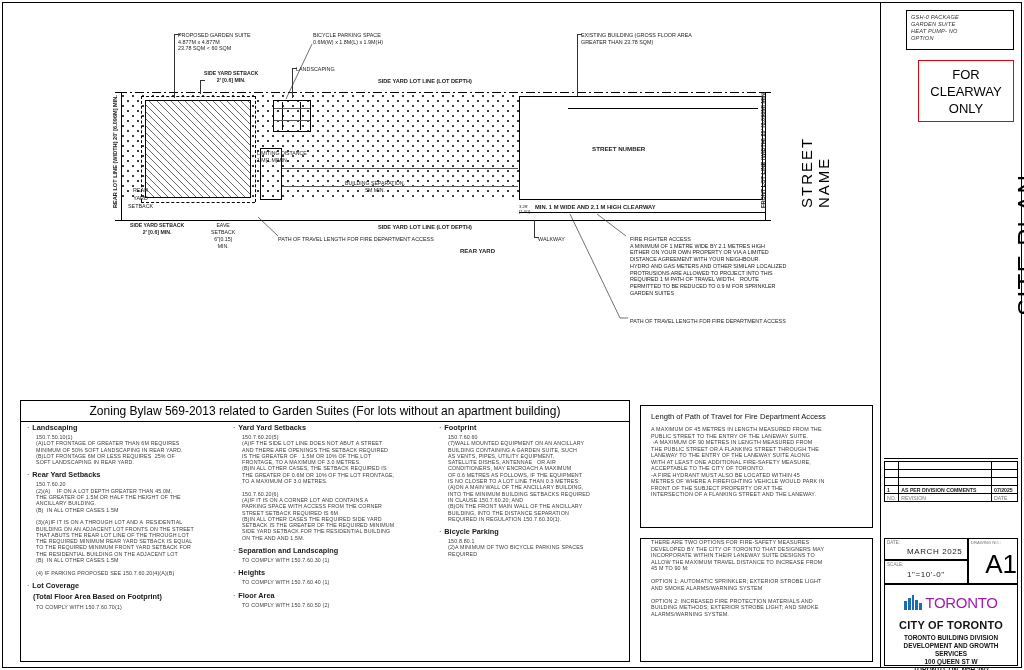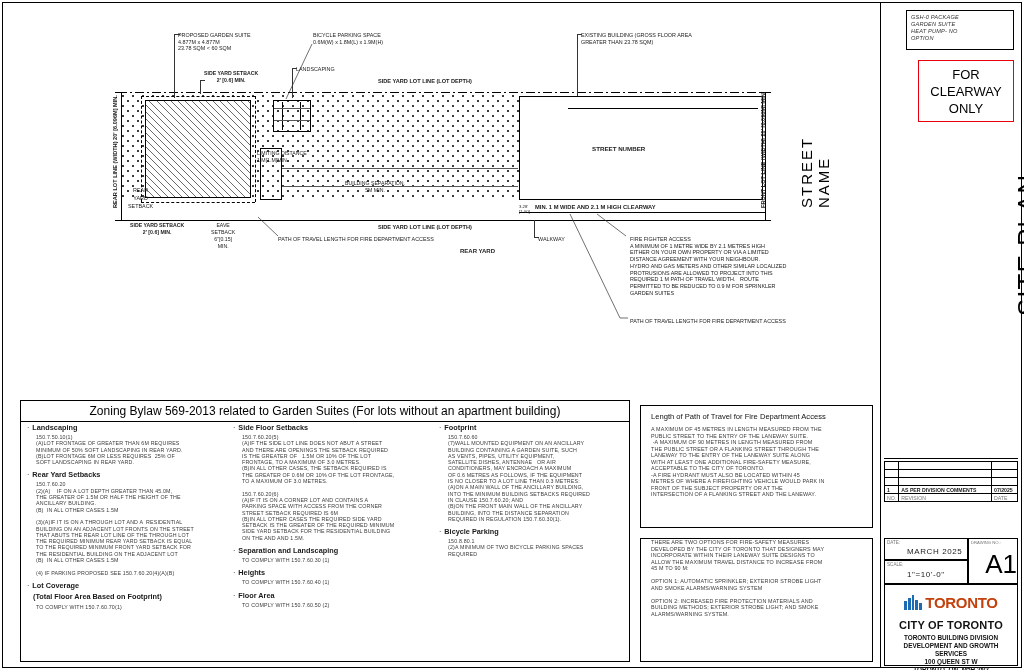--- a/index.html
+++ b/index.html
@@ -94,21 +94,21 @@
   .ref-box div { font-size:13px; line-height:17px; color:#000; }
   .siteplan-txt {
     position:absolute; font-size:26px; letter-spacing:1px; color:#000;
     transform: rotate(-90deg); transform-origin: 0 0; white-space:nowrap;
   }
   .rev-table { position:absolute; width:100%; border-collapse:collapse; }
   .rev-table td { border:1px solid #000; font-size:5.2px; height:8px; padding:0 2px; color:#222;}
   .meta-lbl { font-size:4.6px; color:#222; position:absolute; left:2px; top:1px; }
   .meta-val { font-size:8px; color:#222; letter-spacing:.6px; }
   .dwgno { font-size:26px; letter-spacing:0px; color:#000; text-align:right; }
-  .logo-word { font-size:15px; font-weight:bold; letter-spacing:-0.3px; color:#c2410c; }
+  .logo-word { font-size:15px; font-weight:normal; letter-spacing:-0.3px; color:#a21caf; }
   .city-name { font-size:11px; font-weight:bold; letter-spacing:.2px; color:#111;}
   .city-sub { font-size:6.4px; font-weight:bold; line-height:8px; color:#111; }
 </style>
 </head>
 <body>
 
 <div id="sheet">
   <div class="sheet-border"></div>
   <div class="title-strip-line" style="left:880px;"></div>
 
@@ -283,21 +283,21 @@
         <span class="dot">·</span>
         <span class="z-title">Lot Coverage</span>
       </div>
       <div class="z-sub" style="margin-left:6px;">(Total Floor Area Based on Footprint)</div>
       <div class="z-body" style="margin-top:3px;">TO COMPLY WITH 150.7.60.70(1)</div>
     </div>
 
     <div class="zcol" style="left:212px; width:200px;">
       <div class="z-bullet">
         <span class="dot">·</span>
-        <span class="z-title">Side Floor Setbacks</span>
+        <span class="z-title">Yard Yard Setbacks</span>
       </div>
       <div class="z-body">150.7.60.20(5)
 (A)IF THE SIDE LOT LINE DOES NOT ABUT A STREET
 AND THERE ARE OPENINGS THE SETBACK REQUIRED
 IS THE GREATER OF   1.5M OR 10% OF THE LOT
 FRONTAGE, TO A MAXIMUM OF 3.0 METRES.
 (B)IN ALL OTHER CASES, THE SETBACK REQUIRED IS
 THE GREATER OF 0.6M OR 10% OF THE LOT FRONTAGE,
 TO A MAXIMUM OF 3.0 METRES.
 

